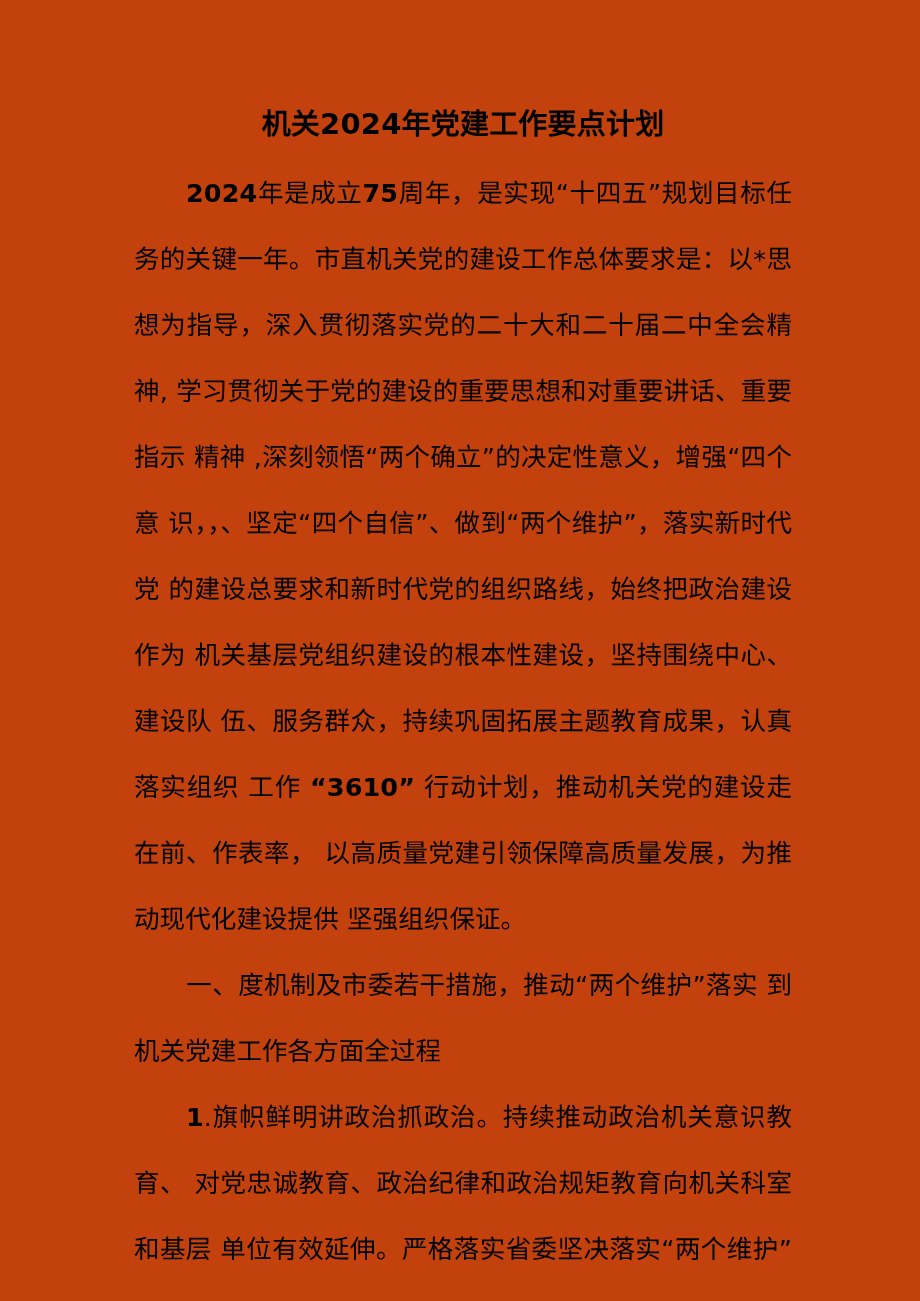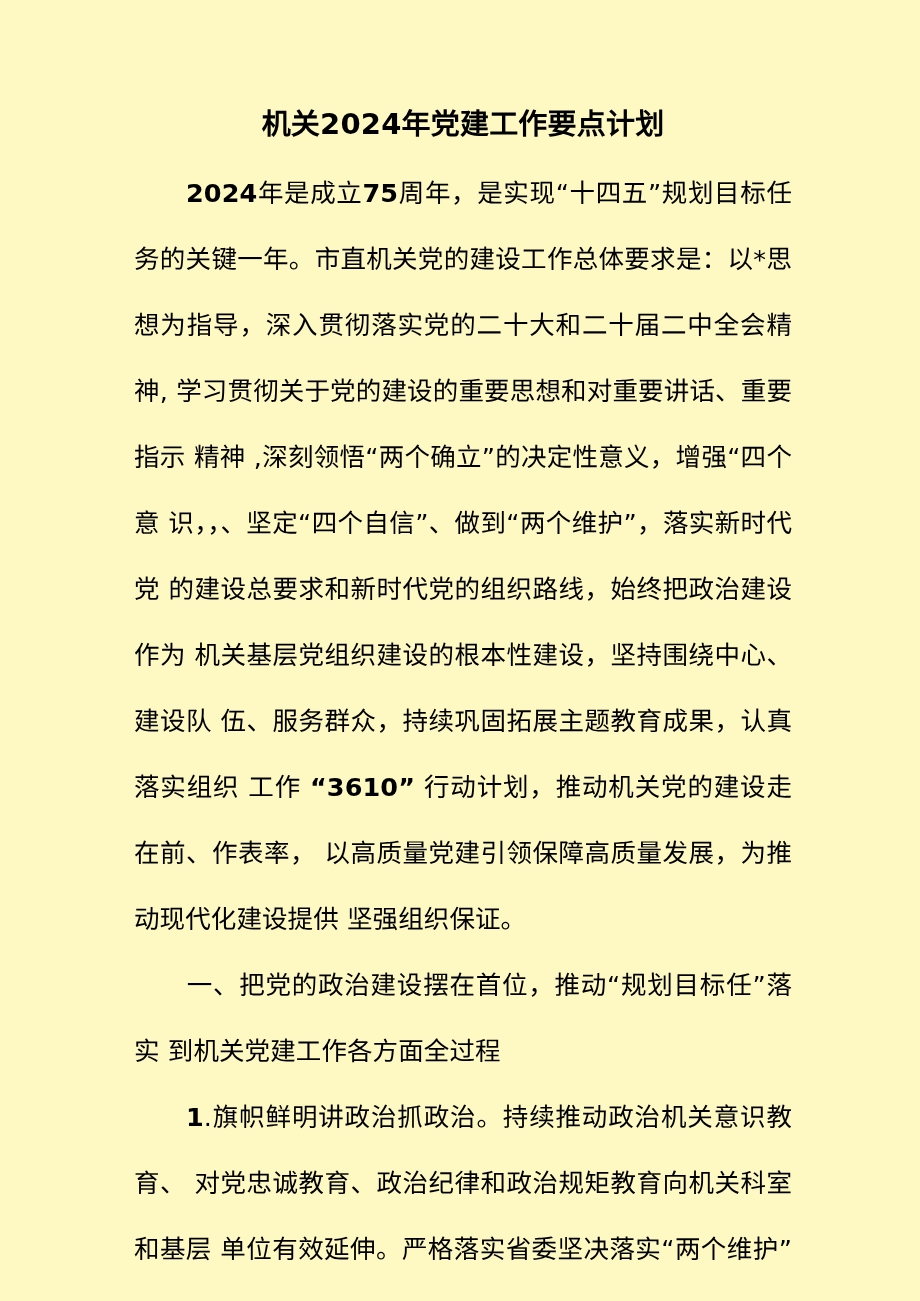--- a/index.html
+++ b/index.html
@@ -9,21 +9,21 @@
   }
   body {
     font-family: "DejaVu Sans", "Liberation Sans", sans-serif;
     color: #000000;
   }
   #page {
     position: relative;
     width: 920px;
     height: 1301px;
     margin: 0 auto;
-    background: #fef9c3;
+    background: #c2410c;
     overflow: hidden;
     box-sizing: border-box;
   }
   #content {
     position: absolute;
     left: 134px;
     top: 104px;
     width: 658px;
   }
   .doc-title {
@@ -56,18 +56,18 @@
 </head>
 <body>
 
 <div id="page">
   <div id="content">
 
     <h1 class="doc-title">机关2024年党建工作要点计划</h1>
 
     <p class="para"><span class="ind">&nbsp;</span><span class="b">2024</span><span>年是成立</span><span class="b">75</span><span>周年，是实现“十四五”规划目标任 务的关键一年。市直机关党的建设工作总体要求是：以*思  想为指导，深入贯彻落实党的二十大和二十届二中全会精神,  学习贯彻关于党的建设的重要思想和对重要讲话、重要指示 精神 ,深刻领悟“两个确立”的决定性意义，增强“四个意   识，，、坚定“四个自信”、做到“两个维护”，落实新时代党 的建设总要求和新时代党的组织路线，始终把政治建设作为 机关基层党组织建设的根本性建设，坚持围绕中心、建设队 伍、服务群众，持续巩固拓展主题教育成果，认真落实组织 工作 </span><span class="b">“3610”</span><span> 行动计划，推动机关党的建设走在前、作表率， 以高质量党建引领保障高质量发展，为推动现代化建设提供 坚强组织保证。</span></p>
 
-    <p class="para"><span class="ind">&nbsp;</span><span>一、把党的政治建设摆在首位，推动“规划目标任”落实 到机关党建工作各方面全过程</span></p>
+    <p class="para"><span class="ind">&nbsp;</span><span>一、度机制及市委若干措施，推动“两个维护”落实 到机关党建工作各方面全过程</span></p>
 
     <p class="para"><span class="ind">&nbsp;</span><span class="b">1</span><span>.旗帜鲜明讲政治抓政治。持续推动政治机关意识教育、 对党忠诚教育、政治纪律和政治规矩教育向机关科室和基层 单位有效延伸。严格落实省委坚决落实“两个维护”十项制 度机制及市委若干措施，实施党员领导干部政治能力提升计 划和理想信念强化计划，不断提高政治敏锐性和政治判断力、 政治领悟力、政治执行力。按照讲政治、守纪律、负责任、 有效率的要求，深化模范机关创建，推动创建工作与破解难 题、改进作风、推动工作结合起来，确保创建实效。</span></p>
 
   </div>
 </div>
 
 </body></html>

